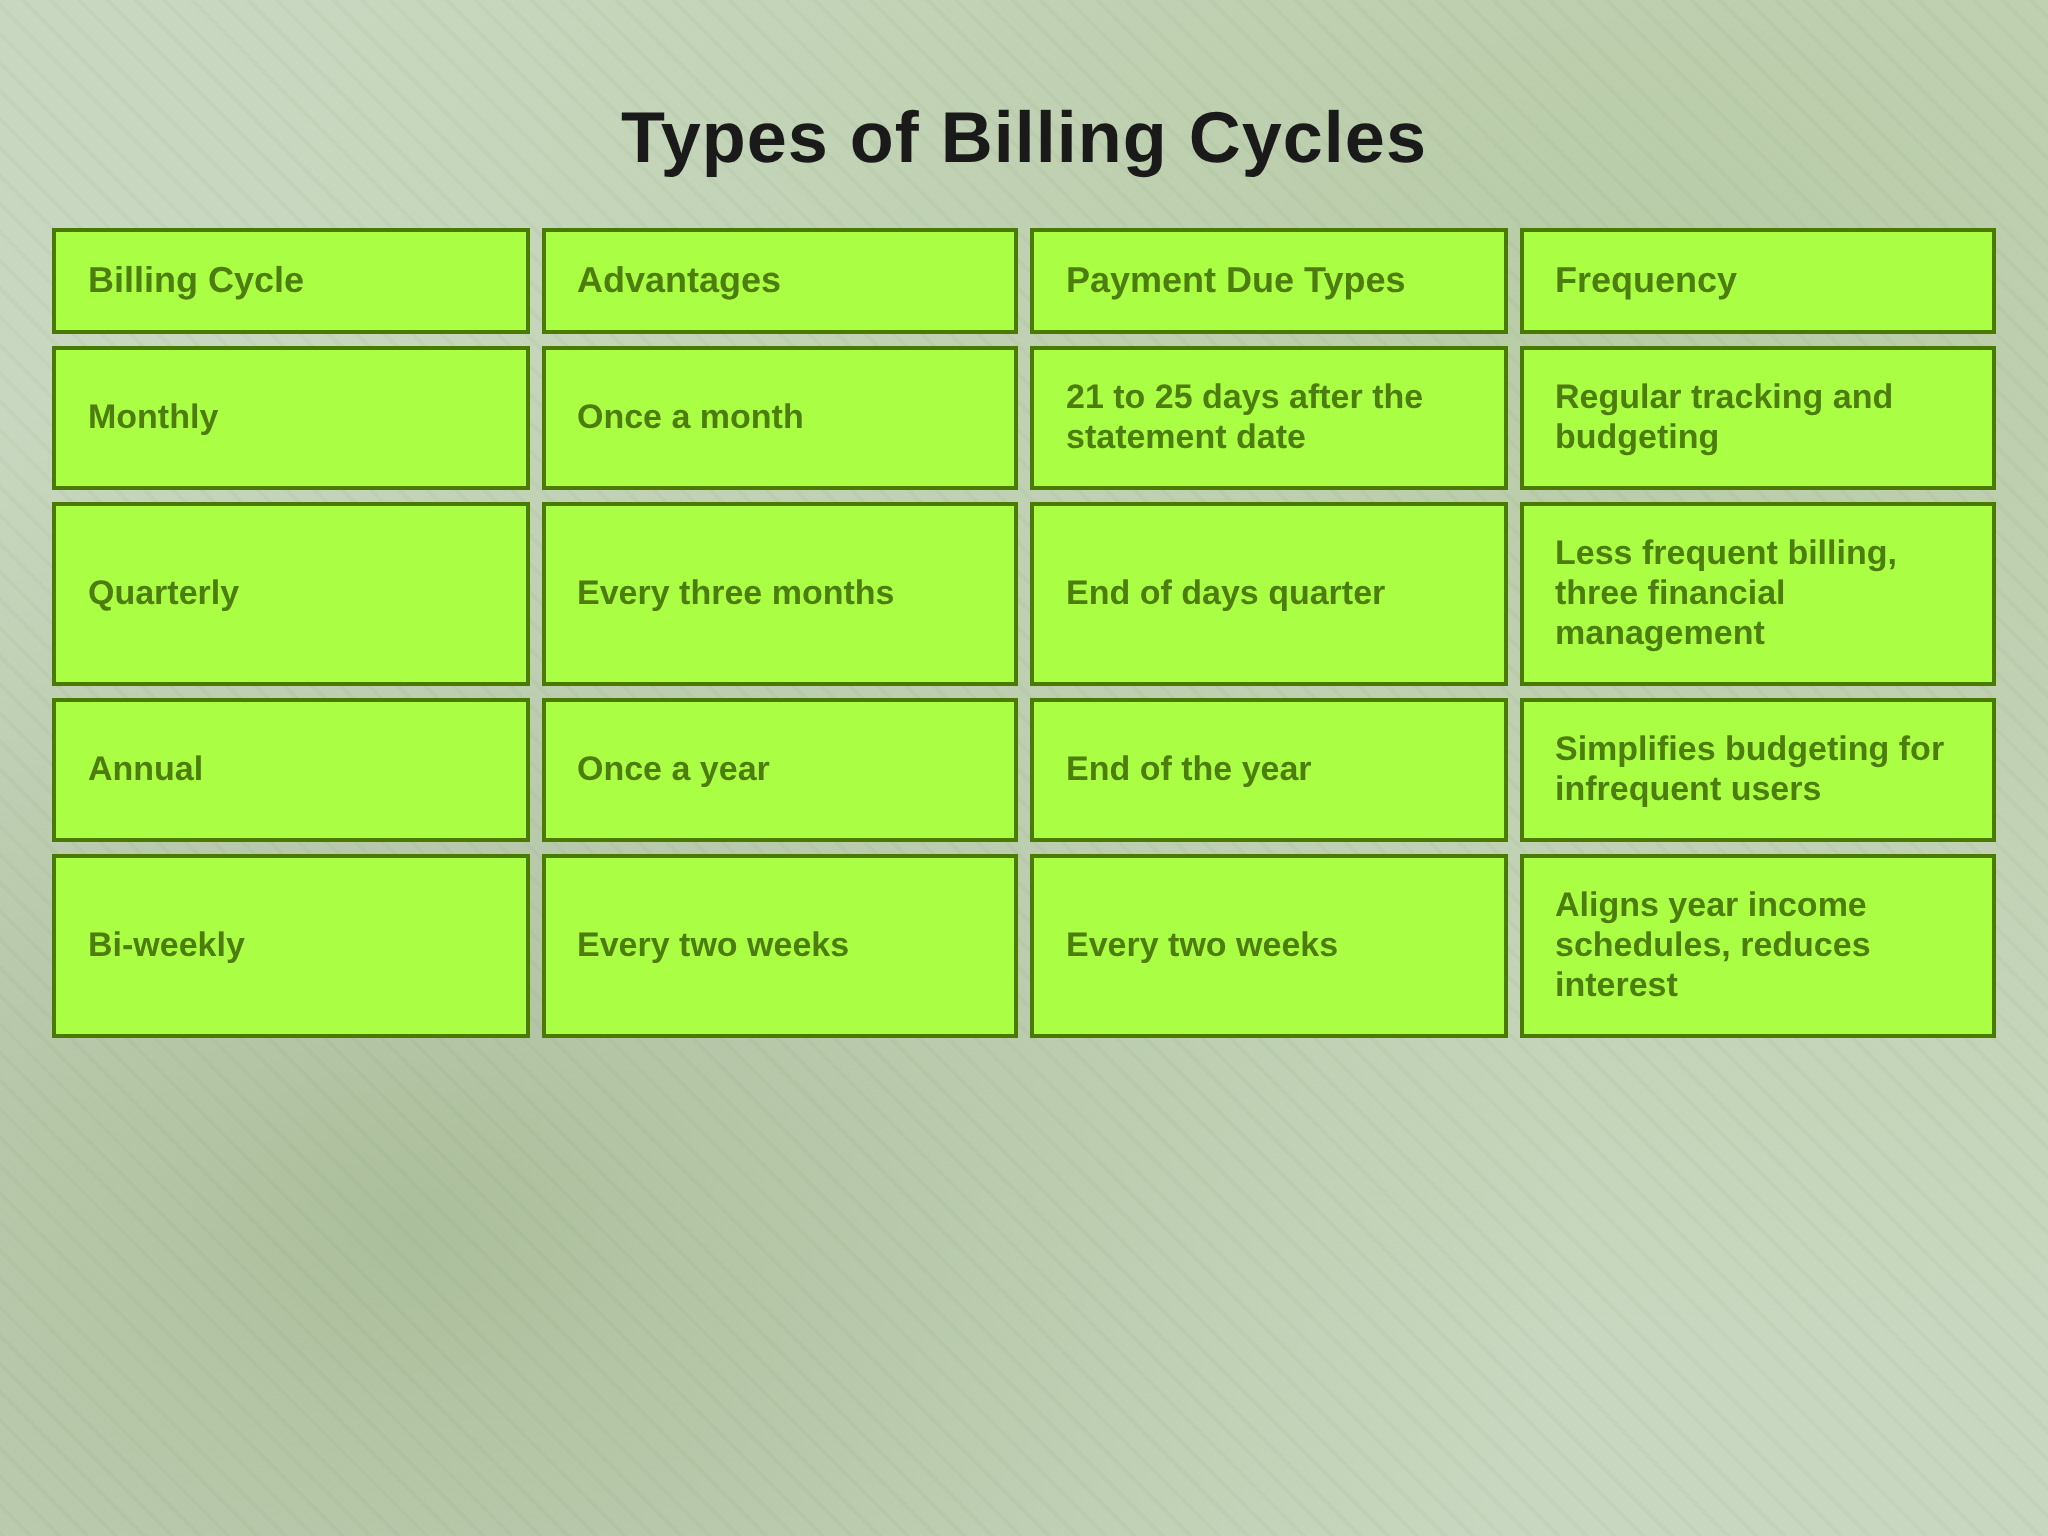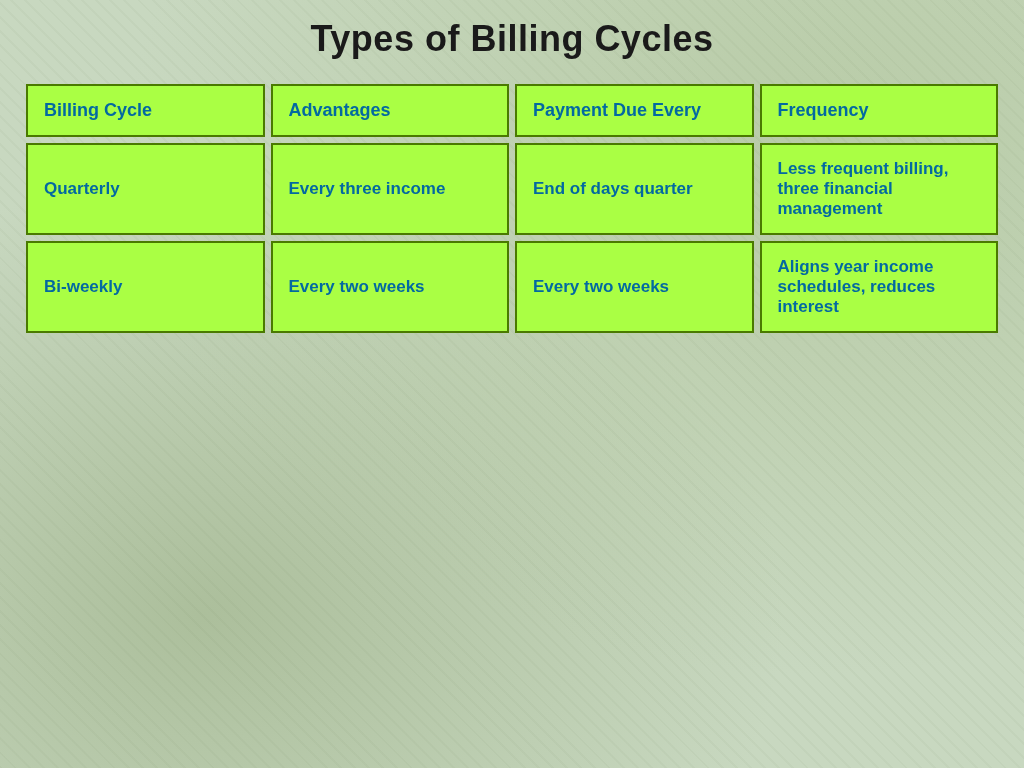--- a/index.html
+++ b/index.html
@@ -34,20 +34,21 @@
           rgba(100,120,80,0.05) 2px,
           transparent 2px,
           transparent 10px
         );
     }
 
     .container {
       position: relative;
       z-index: 1;
       padding: 18px 20px 10px 20px;
+      margin-top: 30px;
     }
 
     .title {
       text-align: center;
       font-size: 36px;
       font-weight: 900;
       color: #1a1a1a;
       margin-bottom: 18px;
       font-family: Arial Black, Arial, sans-serif;
       letter-spacing: 0.5px;
@@ -58,21 +59,21 @@
       border-collapse: separate;
       border-spacing: 6px;
     }
 
     .table td {
       background-color: #aaff44;
       border: 2.5px solid #4a7a00;
       padding: 14px 16px;
       font-weight: bold;
       font-size: 17px;
-      color: #0369a1;
+      color: #4d7c0f;
       vertical-align: middle;
       width: 25%;
     }
 
     .header-row td {
       font-size: 18px;
       font-weight: 900;
       text-align: left;
     }
 
@@ -88,30 +89,42 @@
 <div class="bg"></div>
 
 <div class="container">
   <h1 class="title">Types of Billing Cycles</h1>
 
   <table class="table">
     <thead>
       <tr class="header-row">
         <td>Billing Cycle</td>
         <td>Advantages</td>
-        <td>Payment Due Every</td>
+        <td>Payment Due Types</td>
         <td>Frequency</td>
       </tr>
     </thead>
     <tbody id="table-body">
+    <tr class="data-row">
+          <td>Monthly</td>
+          <td>Once a month</td>
+          <td>21 to 25 days after the statement date</td>
+          <td>Regular tracking and budgeting</td>
+        </tr>
         <tr class="data-row">
           <td>Quarterly</td>
-          <td>Every three income</td>
+          <td>Every three months</td>
           <td>End of days quarter</td>
           <td>Less frequent billing, three financial management</td>
+        </tr>
+        <tr class="data-row">
+          <td>Annual</td>
+          <td>Once a year</td>
+          <td>End of the year</td>
+          <td>Simplifies budgeting for infrequent users</td>
         </tr>
         <tr class="data-row">
           <td>Bi-weekly</td>
           <td>Every two weeks</td>
           <td>Every two weeks</td>
           <td>Aligns year income schedules, reduces interest</td>
         </tr>
       </tbody>
   </table>
 </div>

